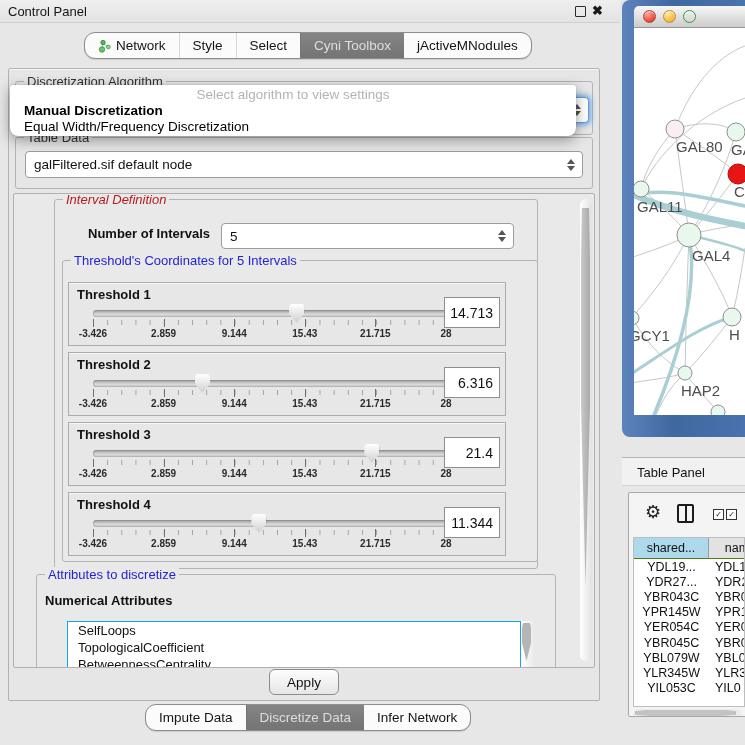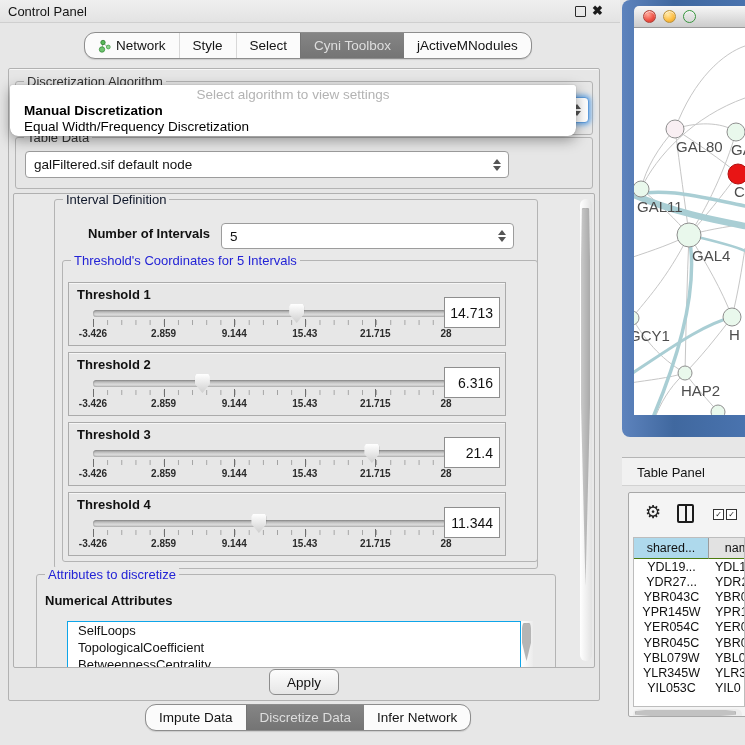--- a/index.html
+++ b/index.html
@@ -25,21 +25,21 @@
   .tab.selected + .tab{border-left:none;}
   #top-tabs{left:84px;top:32px;}
   #bottom-tabs{left:145px;top:704px;}
 
   
   #outer-panel{left:8px;top:68px;width:590px;height:631px;background:#e6e6e6;
                border:1px solid #b2b2b2;border-radius:2px;box-shadow:inset 0 1px 0 #f6f6f6;}
 
   .group{position:absolute;border:1px solid #b4b4b4;border-radius:3px;}
   .glabel{position:absolute;top:-8px;left:8px;padding:0 3px;font-size:13px;color:#333;background:#e6e6e6;line-height:15px;}
-  .glabel.green{color:#0f172a;}
+  .glabel.green{color:#b91c1c;font-style:italic;}
   .glabel.blue{color:#2323d6;}
   .glabel.oncontent{background:#e9e9e9;}
 
   .combo{position:absolute;background:#fff;border:1px solid #9c9c9c;border-radius:4px;
          font-size:13.5px;display:flex;align-items:center;padding:0 24px 0 8px;box-sizing:border-box;color:#111;}
   .combo .arrows{position:absolute;right:7px;top:50%;transform:translateY(-50%);display:flex;flex-direction:column;gap:2px;}
   .combo .arrows i{display:block;width:0;height:0;border-left:4px solid transparent;border-right:4px solid transparent;}
   .combo .arrows i.up{border-bottom:5px solid #555;}
   .combo .arrows i.dn{border-top:5px solid #555;}
   .combo.focused{border-color:#5f9ddc;box-shadow:0 0 5px 2px rgba(86,157,229,.85);}
@@ -174,21 +174,21 @@
     <div class="combo focused" style="left:16px;top:28px;width:564px;height:26px;">
       <span class="arrows">
           <i class="up"></i>
           <i class="dn"></i>
         </span>
     </div>
 
     <div class="group" style="left:6px;top:68px;width:576px;height:50px;">
       <span class="glabel">Table Data</span>
     </div>
-    <div class="combo" style="left:16px;top:82px;width:484px;height:27px;">
+    <div class="combo" style="left:16px;top:82px;width:558px;height:27px;">
       <span>galFiltered.sif default node</span>
       <span class="arrows">
           <i class="up"></i>
           <i class="dn"></i>
         </span>
     </div>
 
     <div id="content-panel" class="abs">
 
       <div class="group" style="left:40px;top:5px;width:482px;height:368px;">

